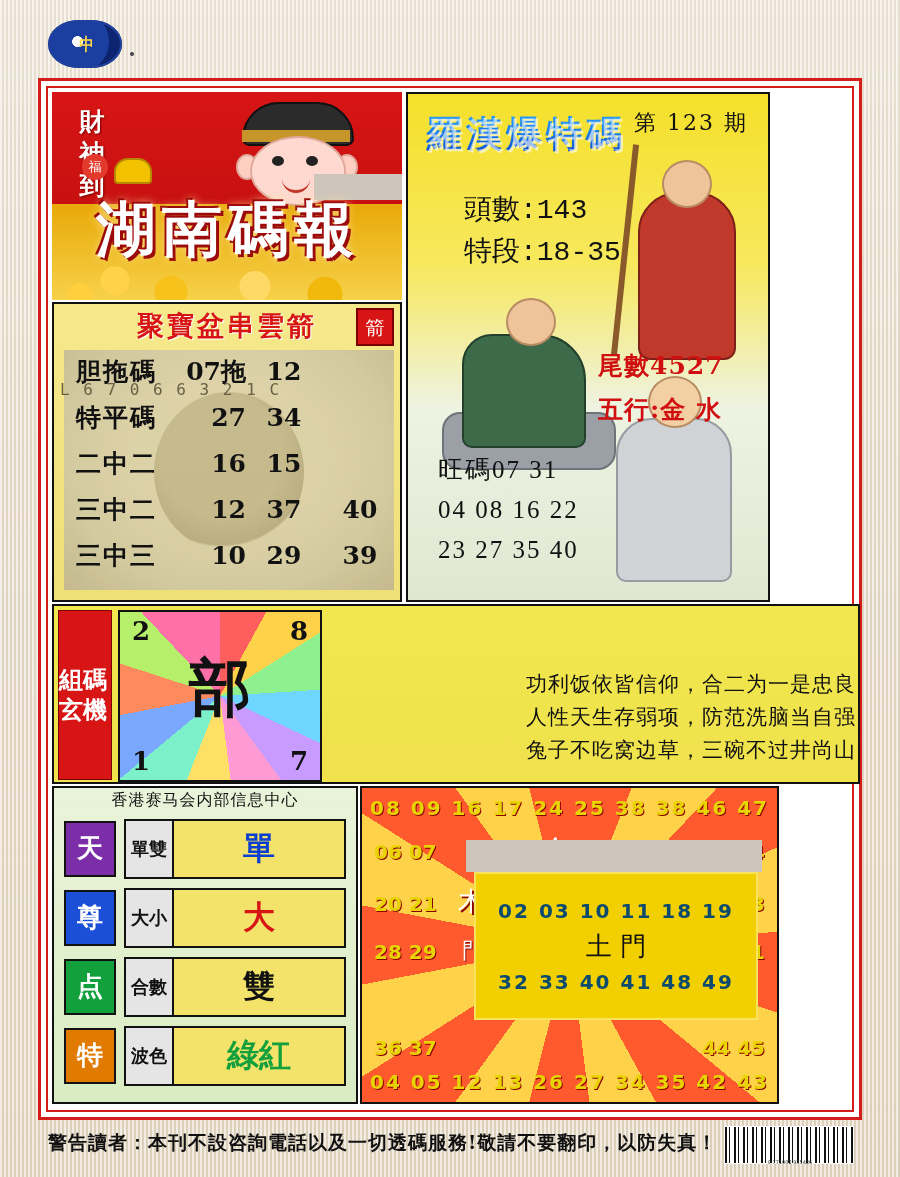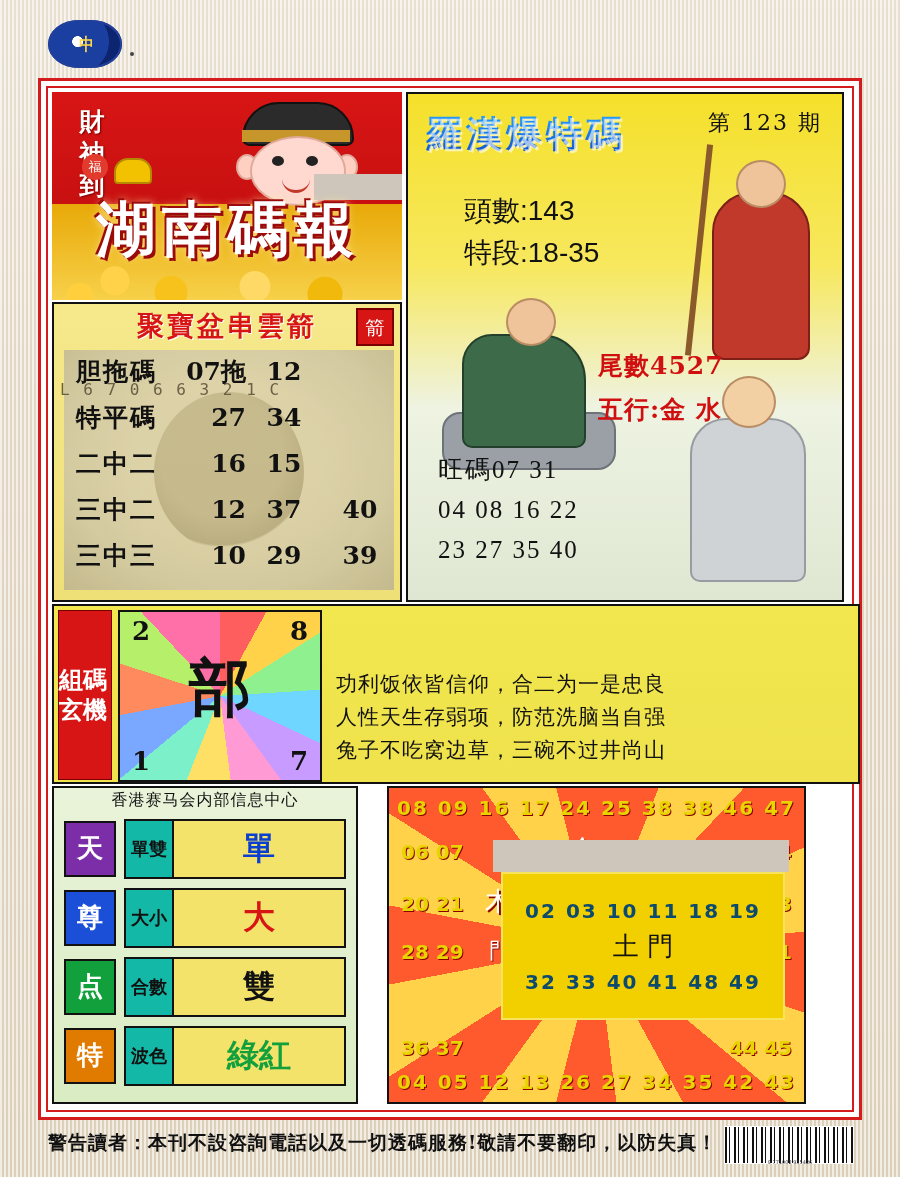--- a/index.html
+++ b/index.html
@@ -81,30 +81,30 @@
   .jbp-badge{position:absolute;right:6px;top:4px;width:34px;height:34px;background:#d81515;border:2px solid #7a0000;color:#fff;
        font-size:19px;text-align:center;line-height:34px;font-family:"DejaVu Serif","Liberation Serif",serif;}
   .jbp-rows{position:absolute;left:0;top:44px;width:100%;}
   .jbp-row{display:flex;align-items:center;height:46px;padding-left:22px;box-sizing:border-box;
        font-family:"DejaVu Serif","Liberation Serif",serif;font-size:25px;color:#111;position:relative;z-index:3;}
   .jbp-row .lbl{width:104px;font-weight:bold;letter-spacing:2px;}
   .jbp-row .n{width:66px;text-align:right;font-weight:bold;}
   .jbp-row .n2{width:76px;text-align:center;font-weight:bold;}
 
   
-  .tr{position:absolute;left:358px;top:4px;width:438px;height:510px;
+  .tr{position:absolute;left:358px;top:4px;width:364px;height:510px;
       background:linear-gradient(180deg,#f5e02a 0%,#f7e85e 34%,#eef3e2 62%,#dfe7d2 100%);
       border:2px solid #111;box-sizing:border-box;overflow:hidden;}
   .tr-title{position:absolute;left:18px;top:16px;font-family:"DejaVu Serif","Liberation Serif",serif;
       font-size:36px;font-weight:bold;letter-spacing:4px;
       background:linear-gradient(180deg,#2aa7ff,#0a47c9);-webkit-background-clip:text;background-clip:text;color:transparent;
       text-shadow:2px 2px 0 rgba(255,255,255,.6);}
   .tr-issue{position:absolute;right:20px;top:14px;font-family:"DejaVu Serif","Liberation Serif",serif;
       font-size:22px;color:#111;letter-spacing:2px;}
-  .tr-lines{position:absolute;left:56px;top:96px;font-family:Liberation Sans, sans-serif;
+  .tr-lines{position:absolute;left:56px;top:96px;font-family:Liberation Mono, monospace;
       font-size:28px;color:#111;line-height:42px;}
   .tr-wei{position:absolute;left:190px;top:250px;font-family:"DejaVu Serif","Liberation Serif",serif;
       font-size:25px;font-weight:bold;color:#d01010;line-height:44px;letter-spacing:1px;}
   .tr-wang{position:absolute;left:30px;top:356px;font-family:Liberation Serif, serif;
       font-size:25px;color:#111;line-height:40px;letter-spacing:2px;}
   
   .monk{position:absolute;}
   .m1{right:14px;top:44px;width:140px;height:230px;}
   .m1 .robe{position:absolute;left:24px;top:54px;width:94px;height:164px;background:#c0392b;border-radius:40px 40px 12px 12px;border:2px solid #7d2018;}
   .m1 .head{position:absolute;left:48px;top:22px;width:46px;height:44px;background:#f0c49a;border-radius:50%;border:2px solid #b98c63;}
@@ -130,47 +130,47 @@
   .corner{position:absolute;font-family:"DejaVu Serif","Liberation Serif",serif;font-size:26px;font-weight:bold;color:#111;}
   .c-tl{left:12px;top:4px;}.c-tr{right:12px;top:4px;}.c-bl{left:12px;bottom:4px;}.c-br{right:12px;bottom:4px;}
   .poem-title{position:absolute;left:280px;top:8px;width:520px;text-align:center;
        font-family:"DejaVu Serif","Liberation Serif",serif;font-size:38px;font-weight:bold;letter-spacing:8px;}
   .poem-title span:nth-child(1){color:#d81515;}
   .poem-title span:nth-child(2){color:#1b4fd8;}
   .poem-title span:nth-child(3){color:#12a03c;}
   .poem-title span:nth-child(4){color:#e07b00;}
   .poem-title span:nth-child(5){color:#8a2be2;}
   .poem-title span:nth-child(6){color:#d81515;}
-  .poem{position:absolute;left:282px;top:62px;width:520px;text-align:left;
+  .poem{position:absolute;left:282px;top:62px;width:520px;text-align:right;
        font-family:"DejaVu Serif","Liberation Serif",serif;font-size:21px;color:#111;line-height:33px;letter-spacing:1px;}
 
   
   .bl{position:absolute;left:4px;top:698px;width:306px;height:318px;
       background:linear-gradient(180deg,#e9f3d9 0%,#d9ecc2 100%);border:2px solid #111;box-sizing:border-box;}
   .bl-head{position:absolute;left:0;top:2px;width:100%;text-align:center;
       font-family:"DejaVu Serif","Liberation Serif",serif;font-size:16px;color:#111;letter-spacing:1px;}
   .bl-rows{position:absolute;left:0;top:26px;width:100%;}
   .bl-row{display:flex;align-items:center;height:69px;padding:0 10px;box-sizing:border-box;}
   .bl-icon{width:48px;height:52px;border:2px solid #111;display:flex;align-items:center;justify-content:center;
       font-family:"DejaVu Serif","Liberation Serif",serif;font-size:26px;font-weight:bold;color:#fff;margin-right:8px;}
   .bl-pair{flex:1;height:56px;border:2px solid #111;display:flex;align-items:center;background:#f3e36a;}
   .bl-k{width:46px;height:100%;display:flex;flex-direction:column;align-items:center;justify-content:center;
       font-family:"DejaVu Serif","Liberation Serif",serif;font-size:18px;font-weight:bold;color:#111;line-height:20px;
-      border-right:2px solid #111;background:#14b8a6;}
+      border-right:2px solid #111;background:#e5e5e5;}
   .bl-v{flex:1;text-align:center;font-family:"DejaVu Serif","Liberation Serif",serif;font-size:32px;font-weight:bold;}
 
   
   .br{position:absolute;left:312px;top:698px;width:419px;height:318px;
       border:2px solid #111;box-sizing:border-box;overflow:hidden;
       background:
         conic-gradient(from 0deg at 50% 50%,
         #ff5a2e 0 6%, #ffd24a 6% 12%, #ff5a2e 12% 18%, #ffd24a 18% 24%,
         #ff5a2e 24% 30%, #ffd24a 30% 36%, #ff5a2e 36% 42%, #ffd24a 42% 48%,
         #ff5a2e 48% 54%, #ffd24a 54% 60%, #ff5a2e 60% 66%, #ffd24a 66% 72%,
-        #ff5a2e 72% 78%, #ffd24a 78% 84%, #ff5a2e 84% 90%, #ffd24a 90% 96%, #ff5a2e 96% 100%); margin-left: 27px;}
+        #ff5a2e 72% 78%, #ffd24a 78% 84%, #ff5a2e 84% 90%, #ffd24a 90% 96%, #ff5a2e 96% 100%);}
   .br-top,.br-bottom{position:absolute;left:0;width:100%;text-align:center;
       font-family:"DejaVu Sans","Liberation Sans",sans-serif;font-weight:bold;font-size:20px;color:#e8d400;
       text-shadow:1px 1px 0 #8a0000;letter-spacing:2px;}
   .br-top{top:8px;}
   .br-bottom{bottom:8px;}
   .br-row{position:absolute;width:100%;display:flex;justify-content:space-between;padding:0 12px;box-sizing:border-box;
       font-family:"DejaVu Sans","Liberation Sans",sans-serif;font-weight:bold;font-size:20px;color:#e8d400;text-shadow:1px 1px 0 #8a0000;}
   .br-r1{top:52px;}.br-r2{top:104px;}.br-r3{top:152px;}.br-r5{top:248px;}
   .el{font-family:"DejaVu Serif","Liberation Serif",serif;font-size:26px;color:#fff;text-shadow:2px 2px 0 #8a0000;}
   .gate{font-family:"DejaVu Serif","Liberation Serif",serif;font-size:22px;color:#fff;text-shadow:1px 1px 0 #8a0000;}

